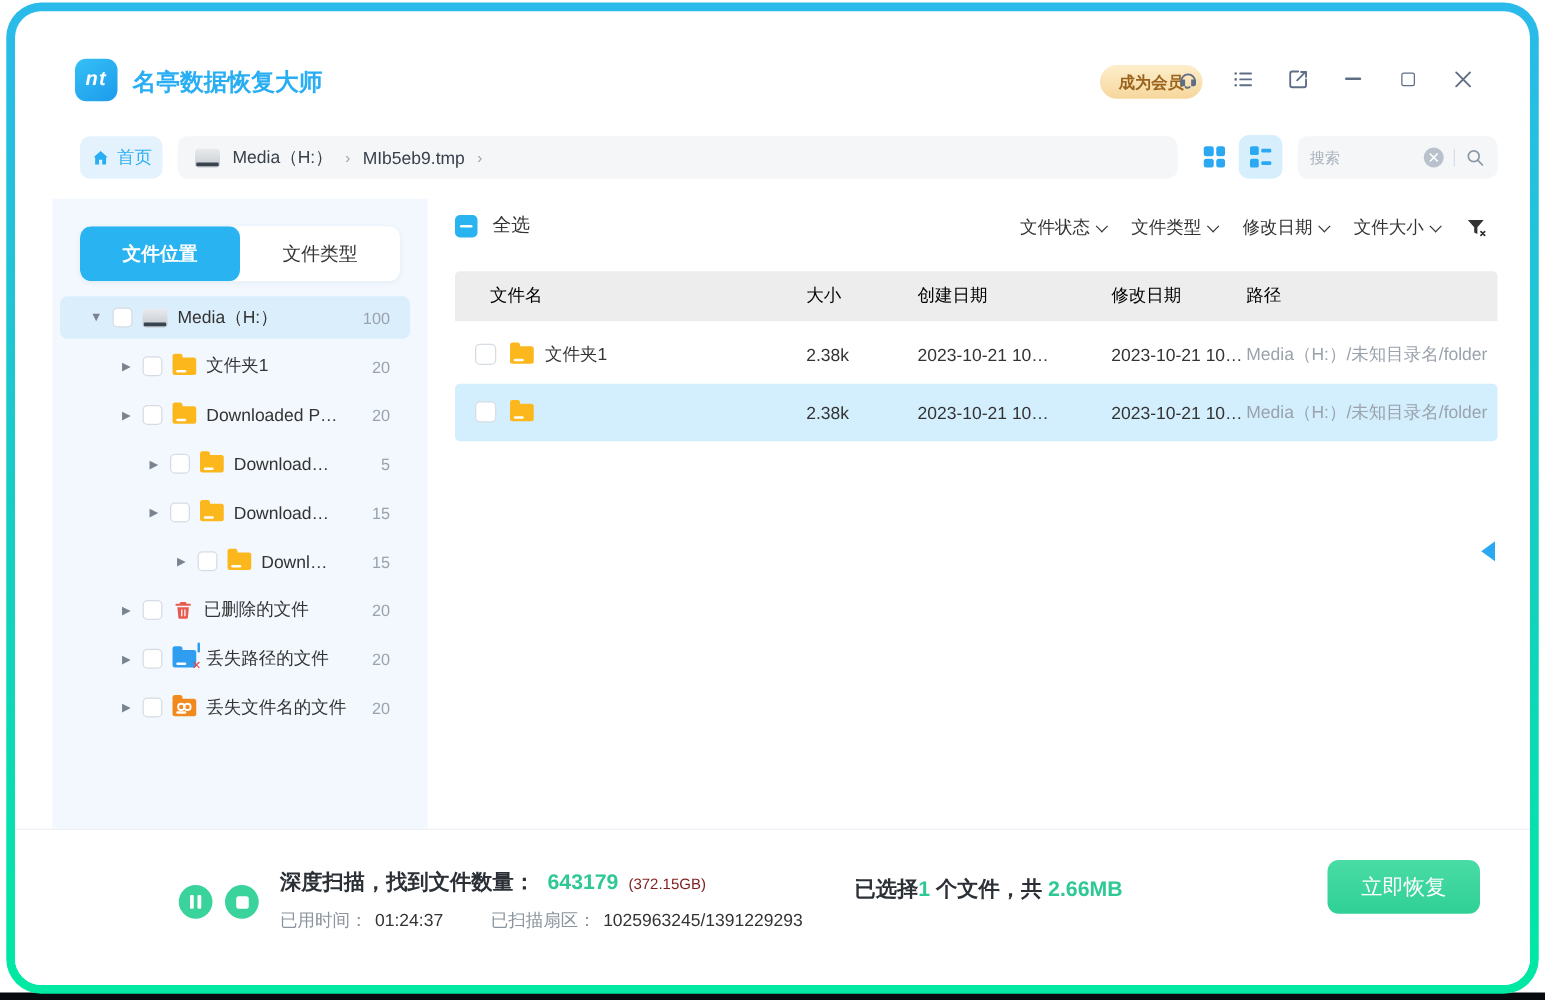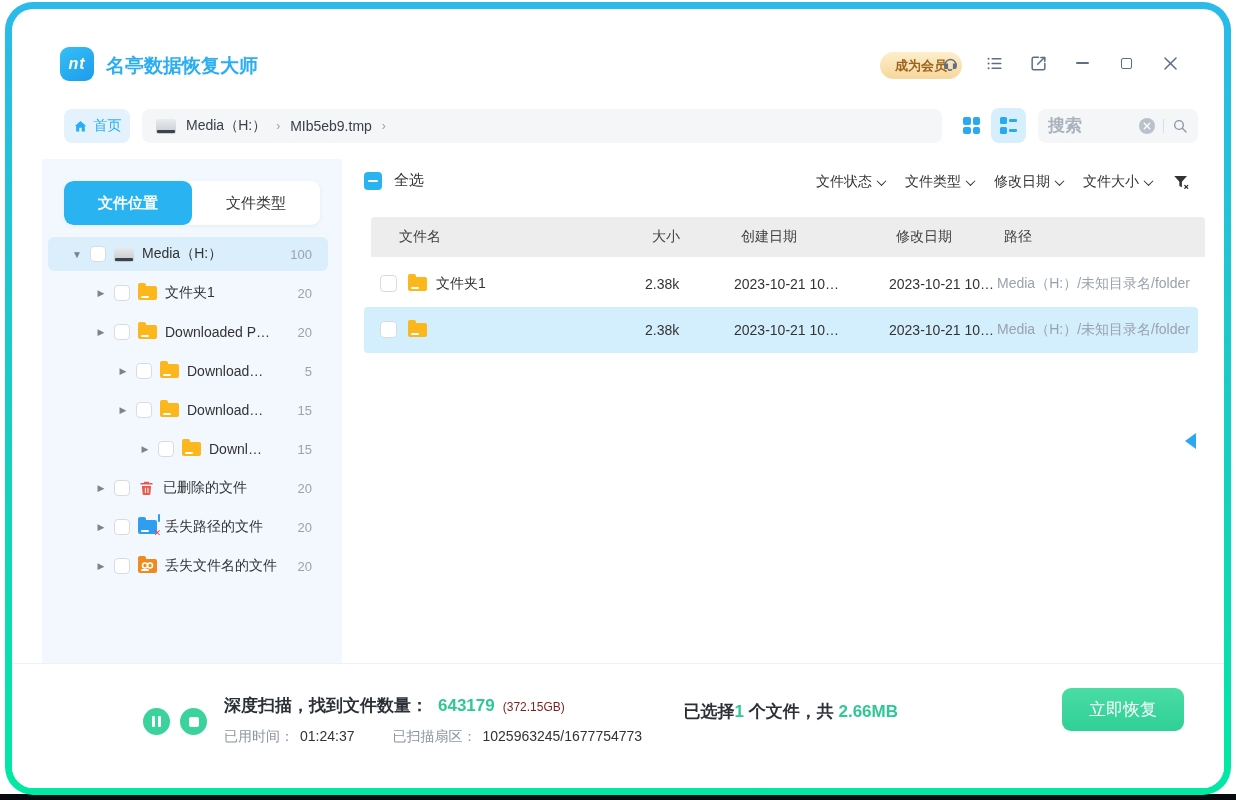--- a/index.html
+++ b/index.html
@@ -36,22 +36,22 @@
   .vbtn { width:35px; height:35px; border-radius:8px; display:flex; align-items:center; justify-content:center; cursor:pointer; }
   .vbtn.sel { background:#d7effd; }
   .grid-ic { width:17px; height:17px; display:grid; grid-template-columns:1fr 1fr; gap:2px; }
   .grid-ic i { background:#2aa9f2; border-radius:2px; }
   .list-ic { width:17px; height:17px; display:flex; flex-direction:column; justify-content:space-between; }
   .list-ic .lrow { display:flex; align-items:center; gap:2px; height:7px; }
   .list-ic .sq { width:7px; height:7px; background:#2aa9f2; border-radius:1.5px; }
   .list-ic .ln { flex:1; height:3px; background:#2aa9f2; border-radius:1px; }
   .search-box { position:absolute; left:1026px; top:100px; width:160px; height:34px; background:#f4f6f8; border-radius:8px;
           display:flex; align-items:center; padding:0 10px; gap:8px; }
-  .search-box input { flex:1; min-width:0; border:none; outline:none; background:transparent; font-size:17px; color:#333;
-          font-family:inherit;font-weight:bold; }
+  .search-box input { flex:1; min-width:0; border:none; outline:none; background:transparent; font-size:12px; color:#333;
+          font-family:inherit; }
   .search-box input::placeholder { color:#a9b2bc; }
   .clear-btn { width:16px; height:16px; border-radius:50%; background:#b9c2cc; display:flex; align-items:center; justify-content:center; cursor:pointer; flex:none; }
   .sdiv { width:1px; height:14px; background:#d8dee5; flex:none; }
 
   
   .sidebar { position:absolute; left:30px; top:150px; width:300px; height:511px; background:#f2f8fe; }
   .tabs { position:absolute; left:22px; top:22px; width:256px; height:44px; background:#fff; border-radius:9px;
           display:flex; box-shadow:0 1px 4px rgba(120,150,180,.12); overflow:hidden; }
   .tab { flex:1; display:flex; align-items:center; justify-content:center; font-size:15px; color:#333; cursor:pointer; }
   .tab.active { background:#29b4f1; color:#fff; font-weight:bold; border-radius:9px; }
@@ -79,21 +79,21 @@
   
   .main { position:absolute; left:352px; top:150px; width:834px; }
   .selall { position:absolute; left:0; top:12px; display:flex; align-items:center; gap:12px; cursor:pointer; }
   .selall .ind { width:18px; height:18px; background:#29b4f1; border-radius:4px; position:relative; }
   .selall .ind::after { content:""; position:absolute; left:4px; top:8px; width:10px; height:2.5px; background:#fff; border-radius:1px; }
   .selall .lab { font-size:15px; color:#333; }
   .filters { position:absolute; right:8px; top:14px; display:flex; align-items:center; gap:20px; font-size:14px; color:#333; }
   .filt { display:flex; align-items:center; gap:6px; cursor:pointer; }
   .chev { width:7px; height:7px; border-right:1.6px solid #333; border-bottom:1.6px solid #333; transform:rotate(45deg) translate(-1px,-1px); }
   .funnel { position:relative; width:18px; height:18px; cursor:pointer; }
-  .thead { position:absolute; left:7px; top:58px; width:834px; height:40px; background:#ededee; border-radius:4px 4px 0 0; font-size:14px; color:#404040; }
+  .thead { position:absolute; left:0; top:58px; width:834px; height:40px; background:#ededee; border-radius:4px 4px 0 0; font-size:14px; color:#000000; }
   .col { position:absolute; top:0; height:100%; display:flex; align-items:center; }
   .c-name { left:28px; } .c-size { left:281px; } .c-created { left:370px; } .c-modified { left:525px; } .c-path { left:633px; }
   .filerow { position:absolute; left:0; width:834px; height:46px; font-size:14px; color:#333; border-radius:4px; }
   .filerow.r0 { top:102px; } .filerow.r1 { top:148px; background:#d3eefd; }
   .filerow .cell { position:absolute; top:0; height:100%; display:flex; align-items:center; }
   .filerow .cb2 { position:absolute; left:16px; top:14px; width:17px; height:17px; background:#fff; border:1px solid #d6dce2; border-radius:4px; cursor:pointer; }
   .filerow .fico { position:absolute; left:44px; top:16px; }
   .filerow .nm { left:72px; width:200px; overflow:hidden; white-space:nowrap; }
   .filerow .path { color:#9aa3ad; width:196px; overflow:hidden; white-space:nowrap; }
   .collapse-arrow { position:absolute; right:28px; top:424px; width:0; height:0; cursor:pointer;
@@ -377,21 +377,21 @@
     <div class="scanline1">
       <span>深度扫描，找到文件数量：</span>
       <span class="green">643179</span>
       <span class="gb">(372.15GB)</span>
     </div>
     <div class="scanline2">
       <span>已用时间：</span>
       <span class="v">01:24:37</span>
       <span class="gap"></span>
       <span>已扫描扇区：</span>
-      <span class="v">1025963245/1677754773</span>
+      <span class="v">1025963245/1391229293</span>
     </div>
 
     <div class="selinfo"><span>已选择</span><span class="green">1</span><span> 个文件，共 </span><span class="green">2.66MB</span></div>
     <div class="recover-btn">立即恢复</div>
   </div>
 
 </div>
 </div>
 
 </body></html>

